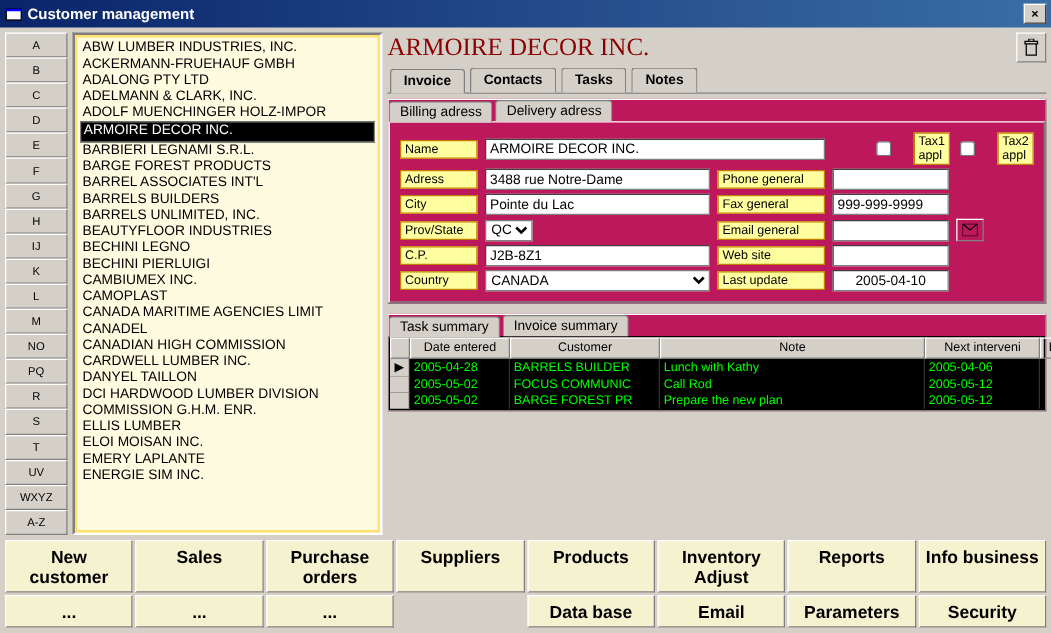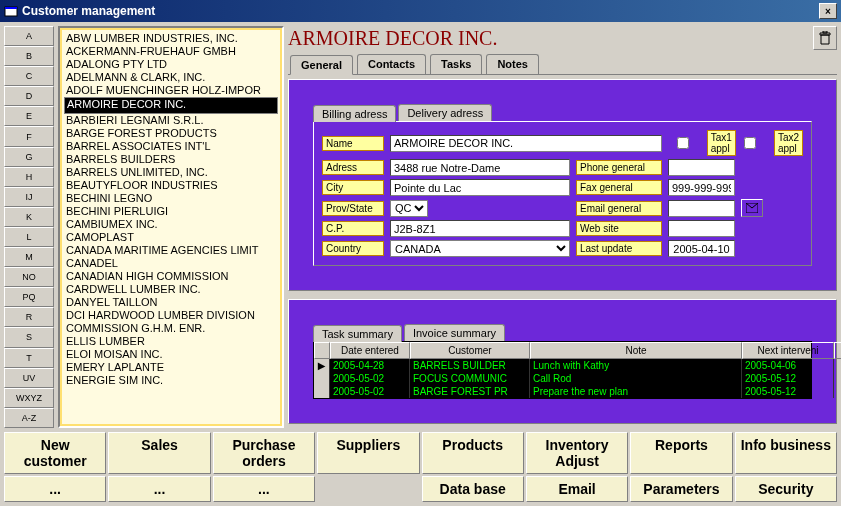--- a/index.html
+++ b/index.html
@@ -9,38 +9,38 @@
 .titlebar .ticon { width: 14px; height: 14px; margin-right: 4px; display: inline-flex; }
 .titlebar .ttext { font-weight: bold; font-size: 12px; flex: 1; }
 .titlebar .tbtn { width: 18px; height: 16px; background: #d4d0c8; border: 1px solid #fff; border-right-color: #404040; border-bottom-color: #404040; display: flex; align-items: center; justify-content: center; font-weight: bold; font-size: 10px; color: #000; }
 
 .client { padding: 4px; display: flex; flex-direction: column; gap: 4px; height: 484px; }
 .top { display: flex; gap: 4px; height: 408px; }
 
 .alpha { width: 50px; display: flex; flex-direction: column; gap: 0; }
 .alpha .ab { flex: 1; background: #d4d0c8; border: 1px solid #fff; border-right-color: #808080; border-bottom-color: #808080; font-size: 9px; display: flex; align-items: center; justify-content: center; cursor: pointer; }
 
-.listwrap { width: 226px; border: 2px solid #808080; border-right-color: #fff; border-bottom-color: #fff; position: relative; }
+.listwrap { width: 248px; border: 2px solid #808080; border-right-color: #fff; border-bottom-color: #fff; position: relative; }
 .listbox { width: 100%; height: 100%; padding: 2px; background: #fffbe0; border: 2px solid #ffe070; overflow-y: scroll; }
 .listbox::-webkit-scrollbar { width: 14px; }
 .listbox::-webkit-scrollbar-track { background: #d4d0c8; }
 .listbox::-webkit-scrollbar-thumb { background: #d4d0c8; border: 1px solid #808080; border-top-color:#fff; border-left-color:#fff; }
 .listbox .li { padding: 0 2px; line-height: 13px; white-space: nowrap; overflow: hidden; cursor: pointer; }
 .listbox .li.sel { background: #000; color: #fff; }
 
 .detail { flex: 1; display: flex; flex-direction: column; gap: 4px; min-width: 0; }
 .company { display: flex; align-items: center; gap: 6px; }
 .company h1 { font-family: "Times New Roman", serif; font-size: 20px; color: #8b0000; font-weight: normal; flex: 1; }
 .trash { width: 24px; height: 24px; border: 1px solid #fff; border-right-color:#808080; border-bottom-color:#808080; background:#d4d0c8; display:flex; align-items:center; justify-content:center; cursor:pointer; }
 
 .tabbar { display: flex; border-bottom: 1px solid #808080; gap: 4px; padding-left: 2px; }
 .tab { padding: 3px 10px; border: 1px solid #808080; border-bottom: none; border-top-left-radius: 3px; border-top-right-radius: 3px; background: #d4d0c8; font-weight: bold; cursor: pointer; position: relative; }
 .tab.active { background: #d4d0c8; top: 1px; border-bottom: 1px solid #d4d0c8; }
 
-.panel { border: 1px solid #808080; border-top-color: #fff; border-left-color: #fff; padding: 24px; background: #6d28d9; }
+.panel { border: 1px solid #808080; border-top-color: #fff; border-left-color: #fff; padding: 0; background: #be185d; }
 
 .subtabbar { display: flex; gap: 0; }
 .subtab { padding: 2px 8px; border: 1px solid #808080; border-bottom: none; border-top-left-radius: 3px; border-top-right-radius: 3px; background: #d4d0c8; cursor: pointer; margin-right: 2px; }
 .subtab.active { background: #d4d0c8; position: relative; top: 1px; }
 
 .fieldgrid { border: 1px solid #808080; border-top-color:#fff; border-left-color:#fff; padding: 8px; display: grid; grid-template-columns: 62px 180px 86px 1fr 62px; gap: 3px 6px; align-items: center; }
 .lbl { background: #ffffa0; border: 1px solid #c08000; padding: 1px 3px; font-size: 10px; white-space: nowrap; overflow: hidden; }
 .inp { background: #fff; border: 1px solid #808080; border-top-color:#404040; border-left-color:#404040; padding: 1px 3px; height: 17px; font-size: 11px; width: 100%; }
 .sel { background: #fff; border: 1px solid #808080; height: 17px; font-size: 11px; width: 100%; }
 .chk { display: flex; align-items: center; gap: 18px; }
@@ -134,21 +134,21 @@
       <div class="company">
         <h1>ARMOIRE DECOR INC.</h1>
         <div class="trash">
           <svg width="14" height="14" viewBox="0 0 14 14">
               <path d="M3 4h8v9H3z M2 2h10v2H2z M5 0h4v2H5z" fill="none" stroke="#000"></path>
             </svg>
         </div>
       </div>
 
       <div class="tabbar" id="maintabs">
-          <div class="tab active">General</div>
+          <div class="tab active">Invoice</div>
           <div class="tab">Contacts</div>
           <div class="tab">Tasks</div>
           <div class="tab">Notes</div>
         </div>
 
       <div class="panel">
         <div class="subtabbar" id="subtabs">
             <div class="subtab active">Billing adress</div>
             <div class="subtab">Delivery adress</div>
           </div>

